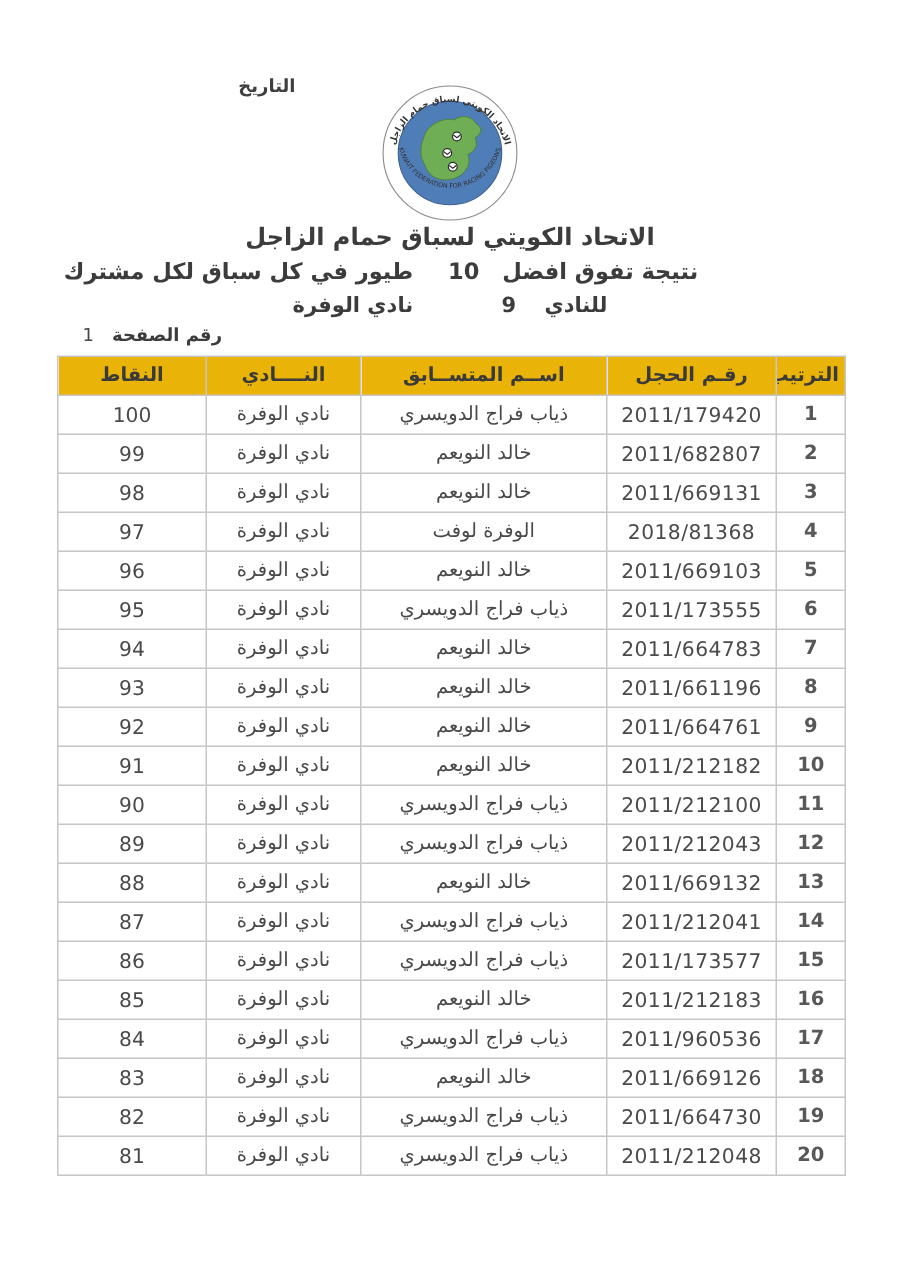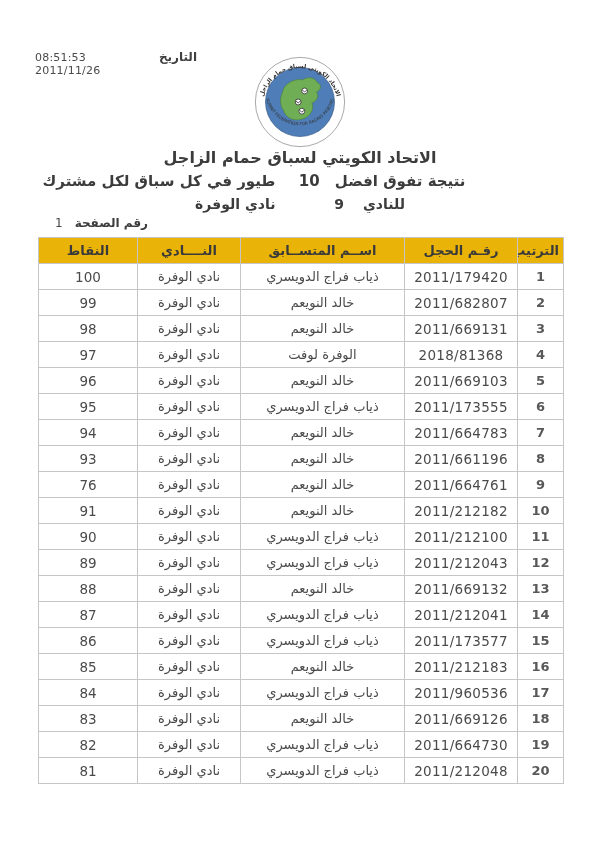--- a/index.html
+++ b/index.html
@@ -72,21 +72,20 @@
   .col-ring   { width:113px; direction:ltr; font-size:13.5px; letter-spacing:0.3px; }
   .col-name   { width:164px; }
   .col-club   { width:103px; }
   .col-points { width:99px;  direction:ltr; font-size:13.5px; }
 </style>
 </head>
 <body>
 
 <div class="date-block">
   <span class="lbl">التاريخ</span>
-  <span class="val">08:51:53 2011/11/26</span>
 </div>
 
 <div class="logo-wrap">
   <svg viewBox="0 0 100 100" width="92" height="92">
     <defs>
       <path id="arcTop" d="M 9,54 A 41,41 0 0 1 91,54" fill="none"></path>
       <path id="arcBottom" d="M 13,46 A 38,38 0 0 0 87,46" fill="none"></path>
     </defs>
     <circle cx="50" cy="50" r="48.5" fill="#ffffff" stroke="#8a8a8a" stroke-width="0.8"></circle>
     <circle cx="50" cy="50" r="37.5" fill="#4f7db8" stroke="#3c5f8e" stroke-width="0.8"></circle>
@@ -198,21 +197,21 @@
         <td class="col-ring">2011/661196</td>
         <td class="col-name">خالد النويعم</td>
         <td class="col-club">نادي الوفرة</td>
         <td class="col-points">93</td>
       </tr>
       <tr>
         <td class="col-rank">9</td>
         <td class="col-ring">2011/664761</td>
         <td class="col-name">خالد النويعم</td>
         <td class="col-club">نادي الوفرة</td>
-        <td class="col-points">76</td>
+        <td class="col-points">92</td>
       </tr>
       <tr>
         <td class="col-rank">10</td>
         <td class="col-ring">2011/212182</td>
         <td class="col-name">خالد النويعم</td>
         <td class="col-club">نادي الوفرة</td>
         <td class="col-points">91</td>
       </tr>
       <tr>
         <td class="col-rank">11</td>

